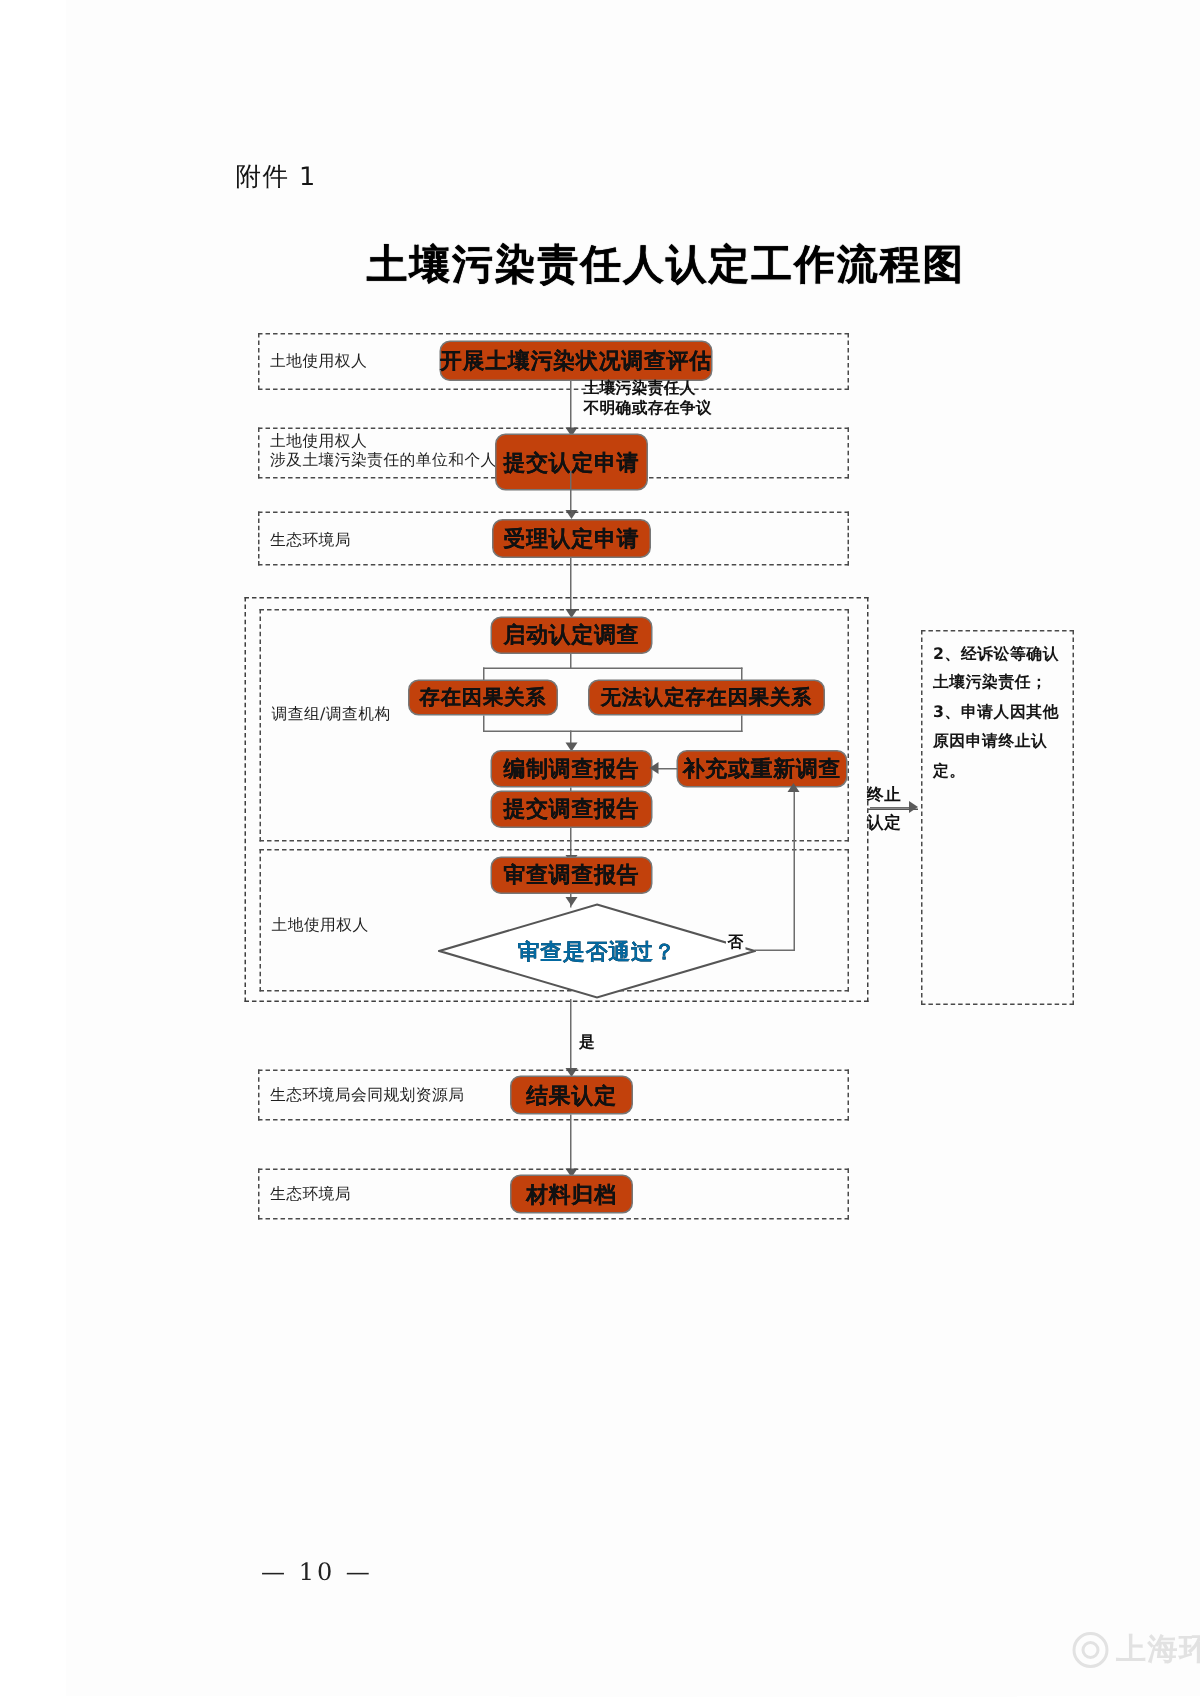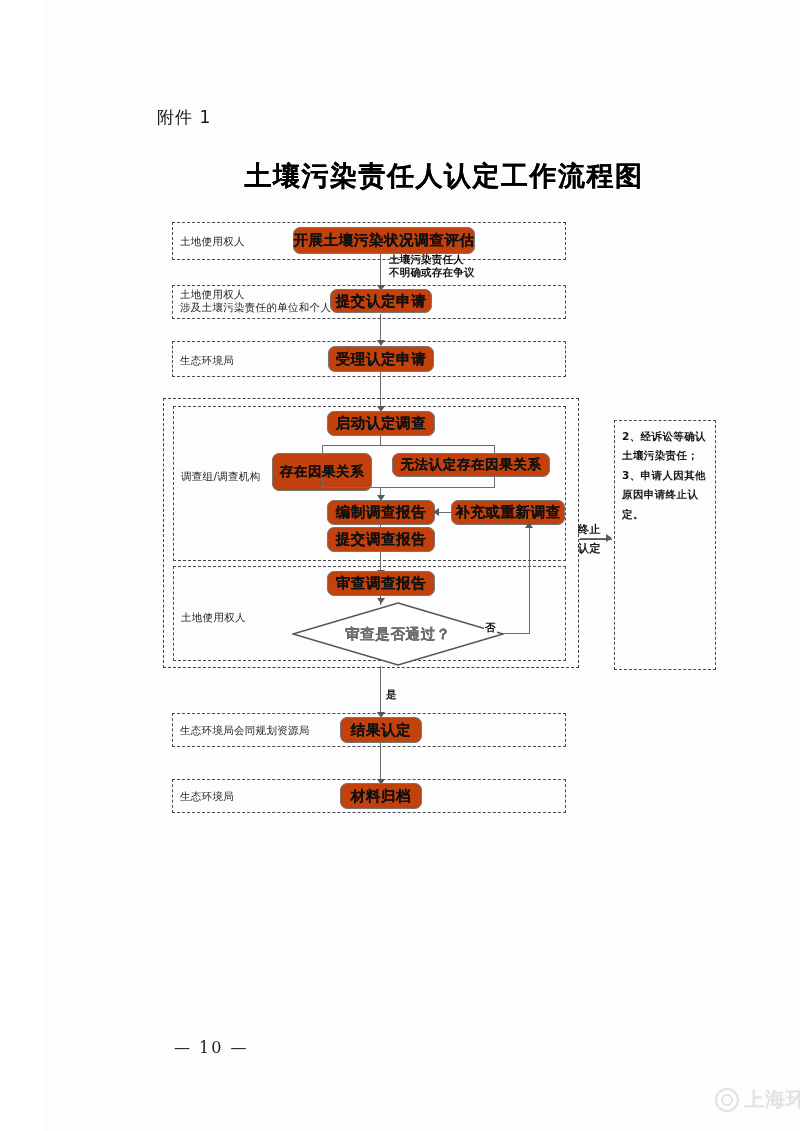--- a/index.html
+++ b/index.html
@@ -131,21 +131,21 @@
     left:248px; top:602px;
     width:212px; height:64px;
   }
   #decision-wrap svg{display:block;}
   #decision-text{
     position:absolute;
     left:0; top:0;
     width:212px; height:64px;
     display:flex;align-items:center;justify-content:center;
     font-size:14.5px;font-weight:bold;letter-spacing:.6px;
-    color:#737373;text-shadow:0 0 .4px #111;
+    color:#0369a1;text-shadow:0 0 .4px #111;
   }
 
   
   #side-note{
     position:absolute;
     left:570px; top:420px;
     width:102px; height:250px;
     border:1.4px dashed #4a4a4a;
     box-sizing:border-box;
     padding:6px 7px 4px 7px;
@@ -220,21 +220,21 @@
   <div class="node" style="left:249px;top:227px;width:182px;height:27px;">开展土壤污染状况调查评估</div>
 
   <div class="conn vline" style="left:336px;top:254px;height:34px;"></div>
   <div class="arrow-down" style="left:333px;top:285px;"></div>
   <div class="edge-note" style="left:345px;top:253px;">土壤污染责任人
 不明确或存在争议</div>
 
   <div class="lane" style="left:128px;top:285px;width:394px;height:34px;"></div>
   <div class="lane-label" style="left:136px;top:288px;">土地使用权人
 涉及土壤污染责任的单位和个人</div>
-  <div class="node" style="left:286px;top:289px;width:102px;height:24px;">提交认定申请</div>
+  <div class="node" style="left:286px;top:289px;width:102px;height:38px;">提交认定申请</div>
 
   <div class="conn vline" style="left:336px;top:314px;height:29px;"></div>
   <div class="arrow-down" style="left:333px;top:340px;"></div>
 
   <div class="lane" style="left:128px;top:341px;width:394px;height:36px;"></div>
   <div class="lane-label" style="left:136px;top:354px;">生态环境局</div>
   <div class="node" style="left:284px;top:346px;width:106px;height:26px;">受理认定申请</div>
 
   <div class="conn vline" style="left:336px;top:372px;height:38px;"></div>
   <div class="arrow-down" style="left:333px;top:406px;"></div>
@@ -244,21 +244,21 @@
   <div class="lane" style="left:129px;top:406px;width:393px;height:155px;"></div>
   <div class="lane-label" style="left:137px;top:470px;">调查组/调查机构</div>
 
   <div class="node" style="left:283px;top:411px;width:108px;height:25px;">启动认定调查</div>
 
   <div class="conn vline" style="left:336px;top:436px;height:10px;"></div>
   <div class="conn hline" style="left:278px;top:445px;width:173px;"></div>
   <div class="conn vline" style="left:278px;top:445px;height:11px;"></div>
   <div class="conn vline" style="left:450px;top:445px;height:11px;"></div>
 
-  <div class="node small" style="left:228px;top:453px;width:100px;height:38px;">存在因果关系</div>
+  <div class="node small" style="left:228px;top:453px;width:100px;height:24px;">存在因果关系</div>
   <div class="node small" style="left:348px;top:453px;width:158px;height:24px;">无法认定存在因果关系</div>
 
   <div class="conn vline" style="left:278px;top:477px;height:11px;"></div>
   <div class="conn vline" style="left:450px;top:477px;height:11px;"></div>
   <div class="conn hline" style="left:278px;top:487px;width:173px;"></div>
   <div class="conn vline" style="left:336px;top:487px;height:12px;"></div>
   <div class="arrow-down" style="left:333px;top:495px;"></div>
 
   <div class="node" style="left:283px;top:500px;width:108px;height:25px;">编制调查报告</div>
   <div class="node" style="left:407px;top:500px;width:114px;height:25px;">补充或重新调查</div>

